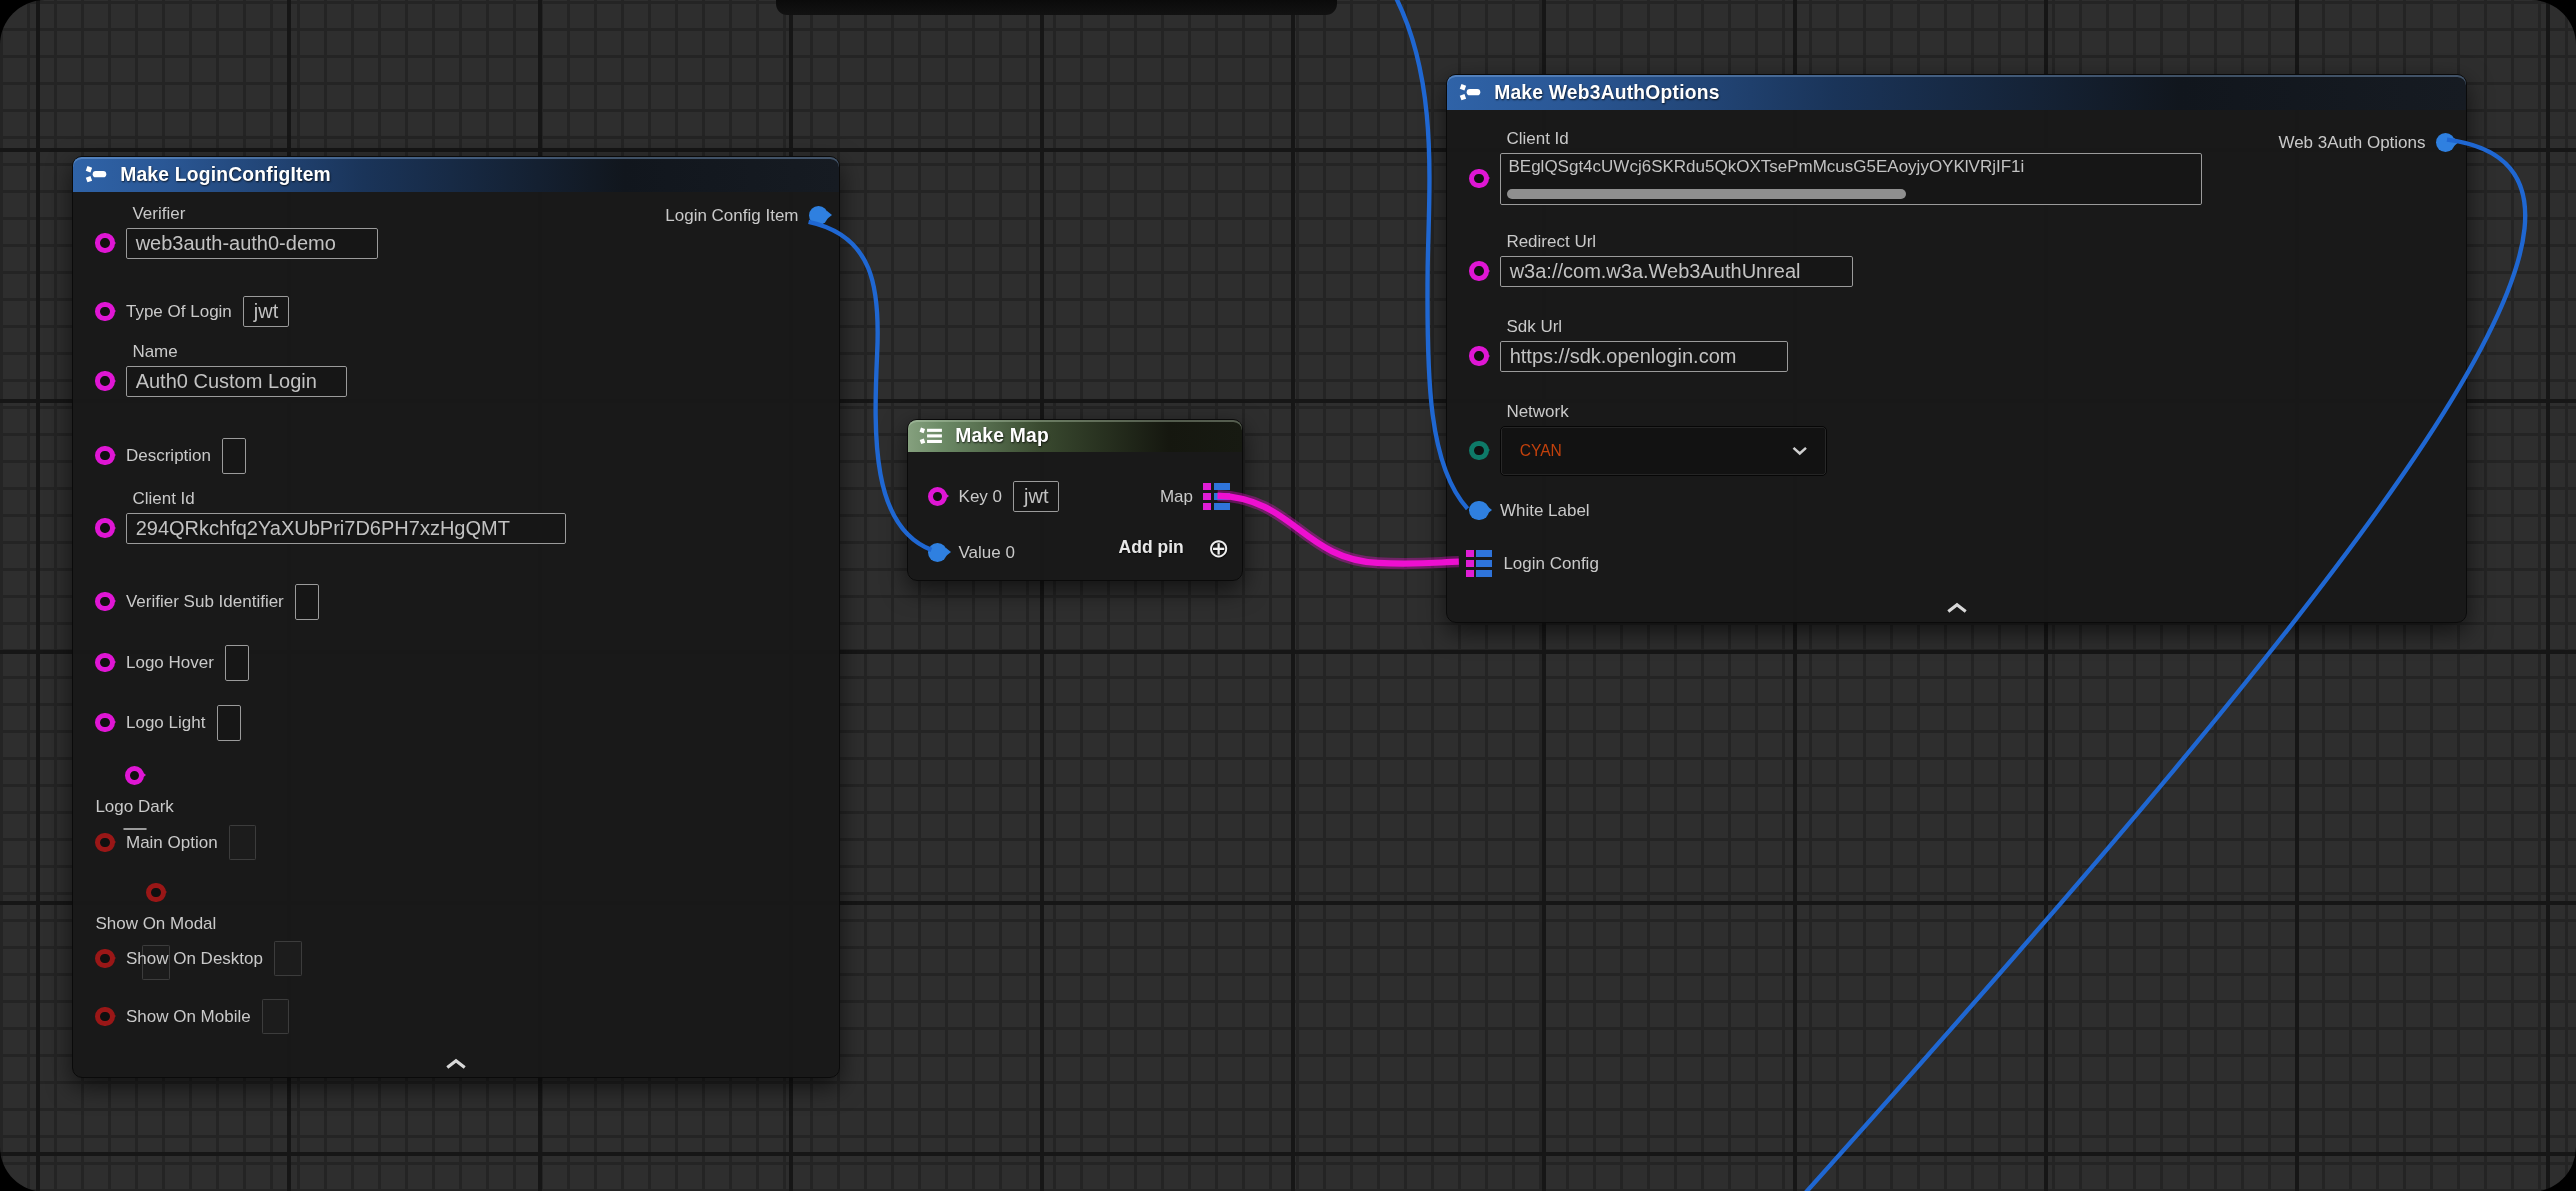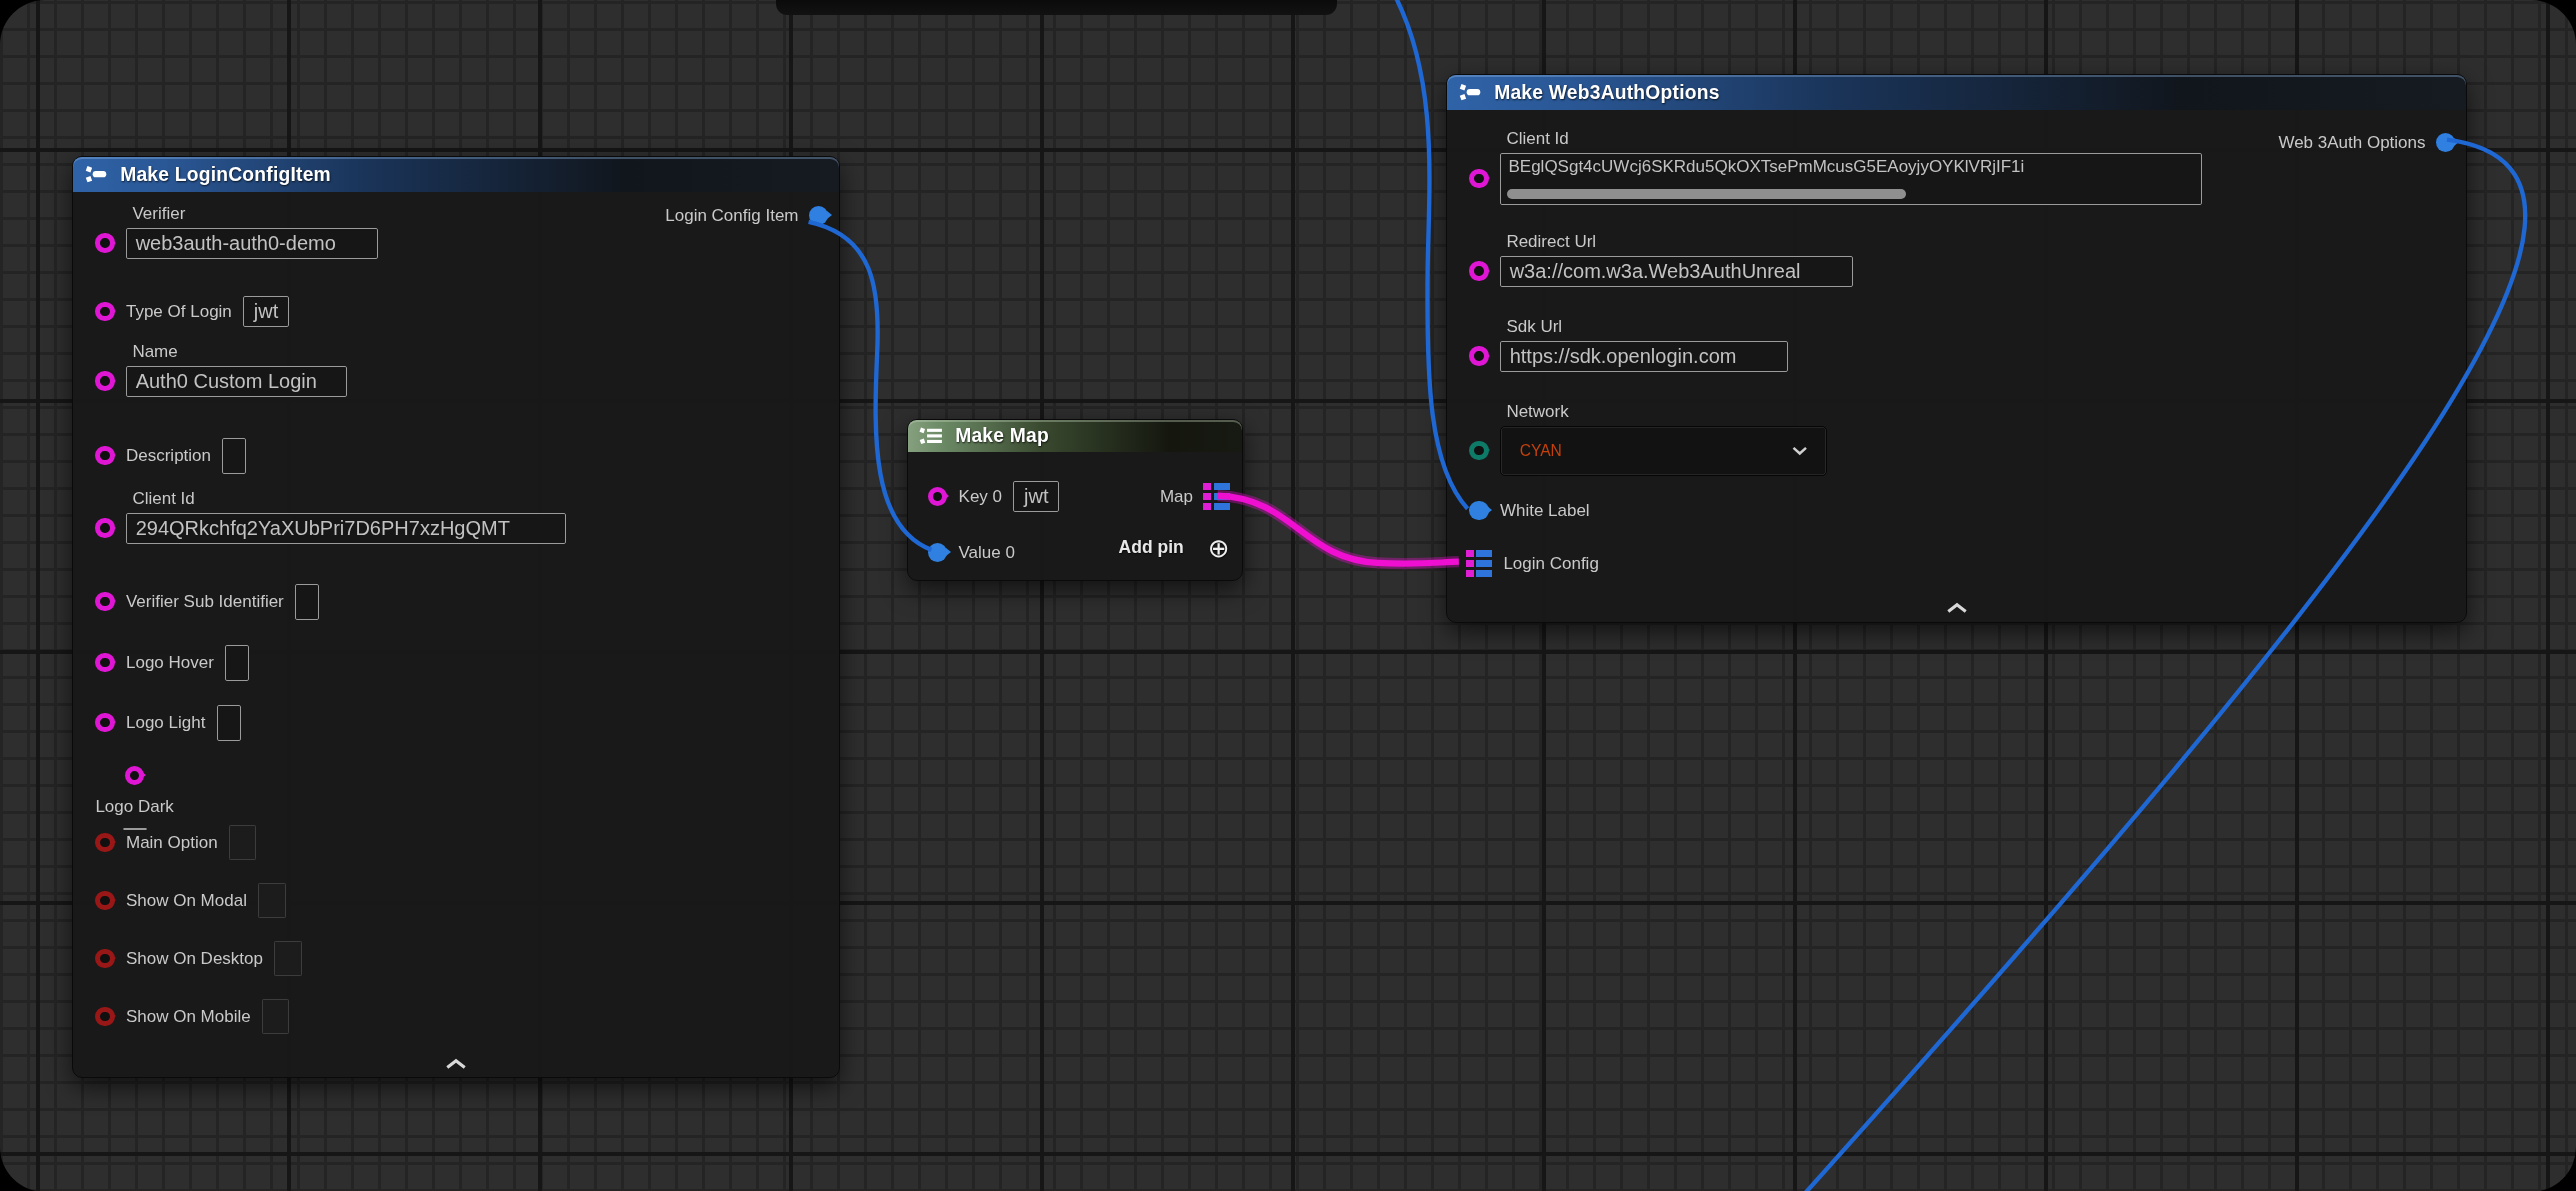--- a/index.html
+++ b/index.html
@@ -146,21 +146,21 @@
       <span class="lbl">Logo Dark</span>
       <div class="tbox empty"></div>
     </div>
 
     <div class="prow" style="left:22.4px;top:668px;">
       <span class="pin" style="color:#9a1717;"></span>
       <span class="lbl">Main Option</span>
       <div class="cbox"></div>
     </div>
 
-    <div class="prow" style="left:22.4px;top:726px;">
+    <div class="prow" style="left:22.4px;top:726px;flex-direction:column;">
       <span class="pin" style="color:#9a1717;"></span>
       <span class="lbl">Show On Modal</span>
       <div class="cbox"></div>
     </div>
 
     <div class="prow" style="left:22.4px;top:784px;">
       <span class="pin" style="color:#9a1717;"></span>
       <span class="lbl">Show On Desktop</span>
       <div class="cbox"></div>
     </div>

